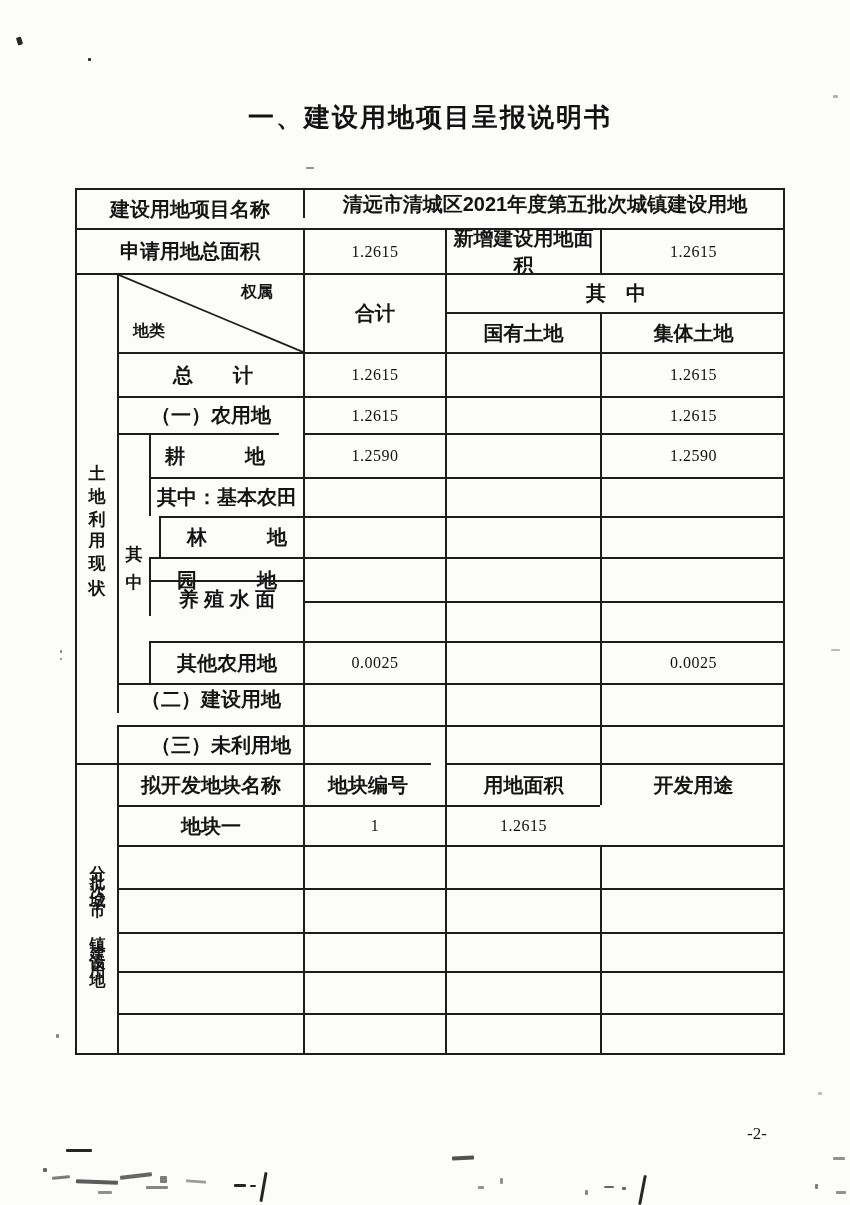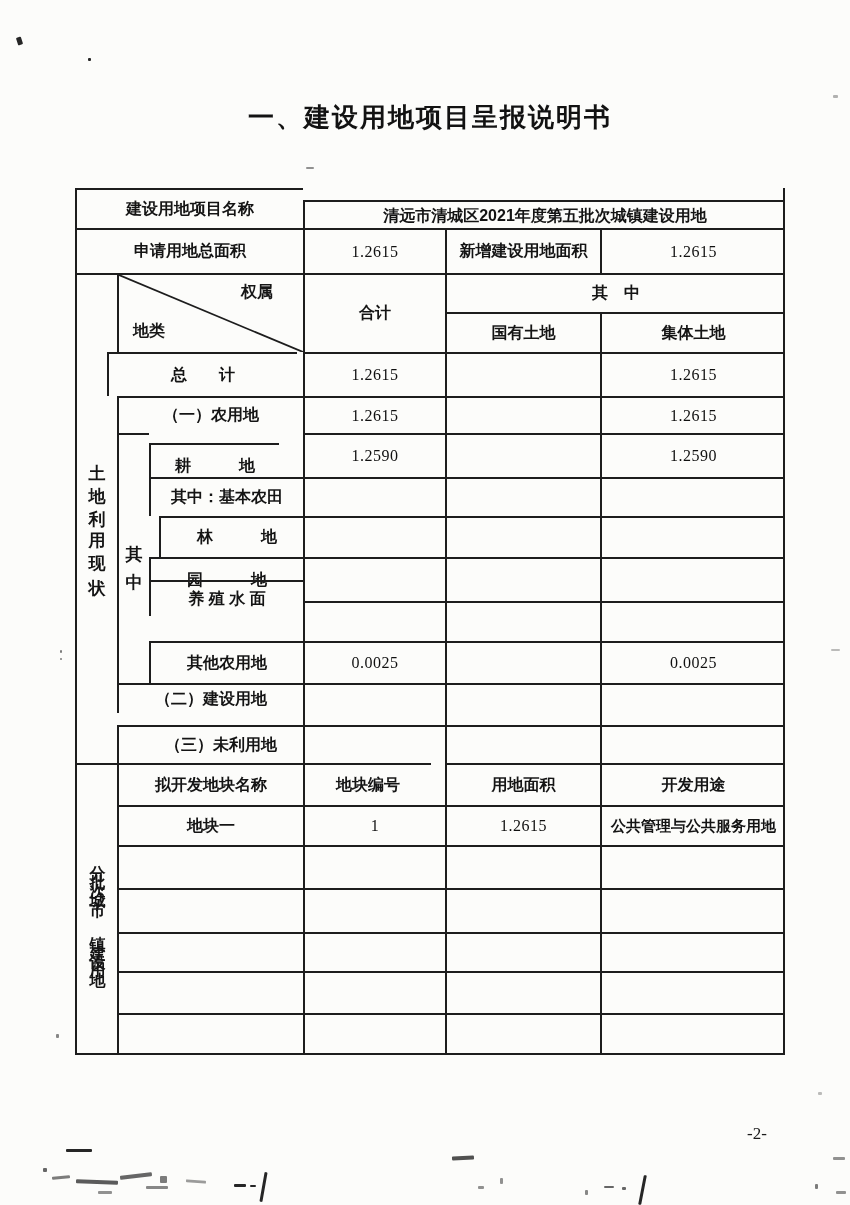--- a/index.html
+++ b/index.html
@@ -6,21 +6,21 @@
   .page{position:relative;width:850px;height:1205px;margin:0 auto;background:#fcfcfa;overflow:hidden;
         font-family:"Liberation Sans",sans-serif;color:#161616;}
   .title{position:absolute;left:75px;top:100px;width:710px;text-align:center;
          font-size:26px;font-weight:700;letter-spacing:2px;color:#121212;}
   .unit-note{position:absolute;left:430px;top:155px;width:282px;text-align:right;
              font-size:17px;font-weight:700;color:#141414;}
   .tbl{position:absolute;left:75px;top:188px;width:710px;height:867px;box-sizing:border-box;
        border-right:2px solid #1d1d1d;border-bottom:2px solid #1d1d1d;}
   .cell{position:absolute;box-sizing:border-box;border-left:2px solid #1d1d1d;border-top:2px solid #1d1d1d;
         display:flex;align-items:center;justify-content:center;text-align:center;overflow:hidden;}
-  .lbl{font-weight:700;font-size:16px;color:#141414;}
+  .lbl{font-weight:700;font-size:20px;color:#141414;}
   .lbl-s{font-weight:700;font-size:15px;color:#141414;}
   .num{font-family:"Liberation Serif",serif;font-size:16px;letter-spacing:.5px;color:#101010;}
   .vert{writing-mode:vertical-rl;text-orientation:upright;font-weight:700;color:#141414;}
   .v-land{font-size:17px;letter-spacing:23px;}
   .v-among{font-size:17px;letter-spacing:28px;}
   .v-dev{font-size:16px;letter-spacing:9px;}
   .diag-svg{position:absolute;left:0;top:0;width:100%;height:100%;}
   .diag-top{position:absolute;right:30px;top:7px;font-weight:700;font-size:16px;}
   .diag-bottom{position:absolute;left:14px;bottom:10px;font-weight:700;font-size:16px;}
   .page-number{position:absolute;left:733px;top:1124px;width:48px;text-align:center;
@@ -30,21 +30,21 @@
 </head>
 <body>
 
 <div class="page">
 
   <div class="title">一、建设用地项目呈报说明书</div>
 
   <div class="tbl">
 
     <div class="cell lbl" style="left:0;top:0;width:228px;height:40px">建设用地项目名称</div>
-    <div class="cell lbl" style="left:228px;top:12px;width:482px;height:30px">清远市清城区2021年度第五批次城镇建设用地</div>
+    <div class="cell lbl" style="left:228px;top:0;width:482px;height:30px">清远市清城区2021年度第五批次城镇建设用地</div>
 
     <div class="cell lbl" style="left:0;top:40px;width:228px;height:45px">申请用地总面积</div>
     <div class="cell num" style="left:228px;top:40px;width:142px;height:45px">1.2615</div>
     <div class="cell lbl" style="left:370px;top:40px;width:155px;height:45px">新增建设用地面积</div>
     <div class="cell num" style="left:525px;top:40px;width:185px;height:45px">1.2615</div>
 
     <div class="cell" style="left:0;top:85px;width:42px;height:490px">
       <span class="vert v-land">土地利用现状</span>
     </div>
 
@@ -54,35 +54,35 @@
       <svg class="diag-svg" viewBox="0 0 186 79" preserveAspectRatio="none">
           <line x1="0" y1="0" x2="186" y2="79" stroke="#1d1d1d" stroke-width="1.8"></line>
         </svg>
       <span class="diag-top">权属</span>
       <span class="diag-bottom">地类</span>
     </div>
     <div class="cell lbl" style="left:370px;top:124px;width:155px;height:40px">国有土地</div>
     <div class="cell lbl" style="left:370px;top:85px;width:340px;height:39px">其　中</div>
     <div class="cell lbl" style="left:525px;top:124px;width:185px;height:40px">集体土地</div>
 
-    <div class="cell lbl" style="left:32px;top:164px;width:190px;height:44px">总　　计</div>
+    <div class="cell lbl" style="left:42px;top:164px;width:190px;height:44px">总　　计</div>
     <div class="cell num" style="left:228px;top:164px;width:142px;height:44px">1.2615</div>
     <div class="cell num" style="left:370px;top:164px;width:155px;height:44px"></div>
     <div class="cell num" style="left:525px;top:164px;width:185px;height:44px">1.2615</div>
 
     <div class="cell lbl" style="left:42px;top:208px;width:186px;height:37px">（一）农用地</div>
     <div class="cell num" style="left:228px;top:208px;width:142px;height:37px">1.2615</div>
     <div class="cell num" style="left:370px;top:208px;width:155px;height:37px"></div>
     <div class="cell num" style="left:525px;top:208px;width:185px;height:37px">1.2615</div>
 
     <div class="cell" style="left:42px;top:245px;width:32px;height:250px">
       <span class="vert v-among">其中</span>
     </div>
 
-    <div class="cell lbl" style="left:74px;top:255px;width:130px;height:44px">耕　　　地</div>
+    <div class="cell lbl" style="left:74px;top:245px;width:130px;height:44px">耕　　　地</div>
     <div class="cell num" style="left:228px;top:245px;width:142px;height:44px">1.2590</div>
     <div class="cell num" style="left:370px;top:245px;width:155px;height:44px"></div>
     <div class="cell num" style="left:525px;top:245px;width:185px;height:44px">1.2590</div>
 
     <div class="cell lbl" style="left:74px;top:289px;width:154px;height:39px">其中：基本农田</div>
     <div class="cell num" style="left:228px;top:289px;width:142px;height:39px"></div>
     <div class="cell num" style="left:370px;top:289px;width:155px;height:39px"></div>
     <div class="cell num" style="left:525px;top:289px;width:185px;height:39px"></div>
 
     <div class="cell lbl" style="left:84px;top:328px;width:154px;height:41px">林　　　地</div>
@@ -120,21 +120,20 @@
     </div>
 
     <div class="cell lbl" style="left:42px;top:575px;width:186px;height:42px">拟开发地块名称</div>
     <div class="cell lbl" style="left:228px;top:575px;width:128px;height:42px">地块编号</div>
     <div class="cell lbl" style="left:370px;top:575px;width:155px;height:42px">用地面积</div>
     <div class="cell lbl" style="left:525px;top:575px;width:185px;height:42px">开发用途</div>
 
     <div class="cell lbl" style="left:42px;top:617px;width:186px;height:40px">地块一</div>
     <div class="cell num" style="left:228px;top:617px;width:142px;height:40px">1</div>
     <div class="cell num" style="left:370px;top:617px;width:155px;height:40px">1.2615</div>
-    <div class="cell lbl-s" style="left:525px;top:617px;width:185px;height:40px">公共管理与公共服务用地</div>
 
     <div class="cell lbl" style="left:42px;top:657px;width:186px;height:43px"></div>
     <div class="cell num" style="left:228px;top:657px;width:142px;height:43px"></div>
     <div class="cell num" style="left:370px;top:657px;width:155px;height:43px"></div>
     <div class="cell lbl-s" style="left:525px;top:657px;width:185px;height:43px"></div>
 
     <div class="cell lbl" style="left:42px;top:700px;width:186px;height:44px"></div>
     <div class="cell num" style="left:228px;top:700px;width:142px;height:44px"></div>
     <div class="cell num" style="left:370px;top:700px;width:155px;height:44px"></div>
     <div class="cell lbl-s" style="left:525px;top:700px;width:185px;height:44px"></div>

